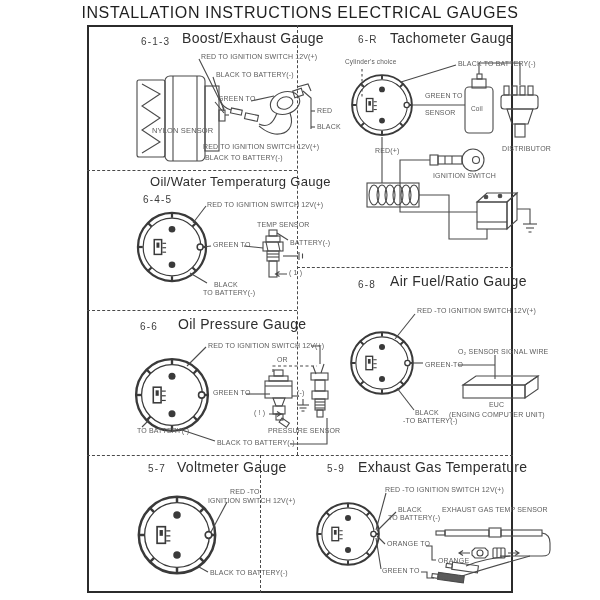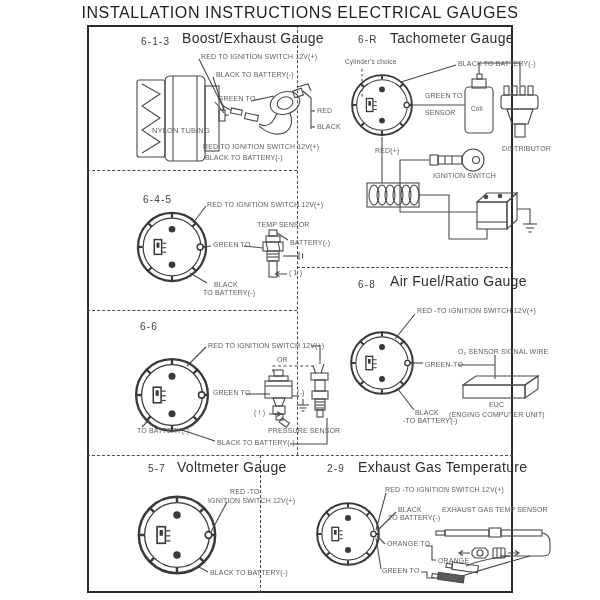--- a/index.html
+++ b/index.html
@@ -88,21 +88,21 @@
       <path d="M176,66 L184,73 L184,104"></path>
       <line x1="184" y1="86" x2="188" y2="86"></line>
       <line x1="184" y1="102" x2="188" y2="102"></line>
     </g>
   </svg>
   <div class="code" style="left:14px;top:11px">6-1-3</div>
   <div class="ptitle" style="left:55px;top:5px">Boost/Exhaust Gauge</div>
   <div class="lbl" style="left:74px;top:28px">RED  TO IGNITION SWITCH 12V(+)</div>
   <div class="lbl" style="left:89px;top:46px">BLACK  TO BATTERY(-)</div>
   <div class="lbl" style="left:91px;top:70px">GREEN TO</div>
-  <div class="lbl" style="left:25px;top:101px;font-size:7.5px">NYLON TUBING</div>
+  <div class="lbl" style="left:25px;top:101px;font-size:7.5px">NYLON SENSOR</div>
   <div class="lbl" style="left:190px;top:82px">RED</div>
   <div class="lbl" style="left:190px;top:98px">BLACK</div>
   <div class="lbl" style="left:76px;top:118px">RED  TO IGNITION SWITCH 12V(+)</div>
   <div class="lbl" style="left:78px;top:129px">BLACK  TO BATTERY(-)</div>
 </div>
 
 <div class="panel" style="left:297px;top:25px;width:254px;height:242px">
   <svg class="art" width="216" height="242">
     <use href="#gauge-back" x="12.5" y="47.5" width="65" height="65"></use>
     <g stroke="#4a4a4a" fill="none" stroke-width="1.1">
@@ -189,20 +189,21 @@
         <line x1="140" y1="87" x2="152" y2="87"></line>
         <rect x="142" y="91" width="8" height="16"></rect>
       </g>
       <path d="M150,63 L161,70"></path>
       <path d="M156,86 L171,86"></path>
       <line x1="172" y1="82" x2="172" y2="90"></line>
       <line x1="175.5" y1="83.5" x2="175.5" y2="88.5"></line>
       <path d="M160,104 L149,104 M152.5,101.5 L148.5,104 L152.5,106.5"></path>
     </g>
   </svg>
+  <div class="ptitle" style="left:23px;top:4px;font-size:13px">Oil/Water Temperaturg Gauge</div>
   <div class="code" style="left:16px;top:24px">6-4-5</div>
   <div class="lbl" style="left:80px;top:31px">RED TO IGNITION SWITCH 12V(+)</div>
   <div class="lbl" style="left:130px;top:51px">TEMP SENSOR</div>
   <div class="lbl" style="left:86px;top:71px">GREEN TO</div>
   <div class="lbl" style="left:163px;top:69px">BATTERY(-)</div>
   <div class="lbl" style="left:87px;top:111px">BLACK</div>
   <div class="lbl" style="left:76px;top:119px">TO BATTERY(-)</div>
   <div class="lbl" style="left:162px;top:99px">( 1 )</div>
 </div>
 
@@ -242,20 +243,21 @@
         <rect x="185" y="81" width="16" height="8"></rect>
         <rect x="188" y="89" width="10" height="11"></rect>
         <line x1="188" y1="92" x2="198" y2="92"></line>
         <line x1="188" y1="95" x2="198" y2="95"></line>
         <line x1="188" y1="98" x2="198" y2="98"></line>
         <rect x="190" y="100" width="6" height="7"></rect>
       </g>
     </g>
   </svg>
   <div class="code" style="left:13px;top:11px">6-6</div>
+  <div class="ptitle" style="left:51px;top:6px">Oil Pressure Gauge</div>
   <div class="lbl" style="left:81px;top:32px">RED TO IGNITION SWITCH 12V(+)</div>
   <div class="lbl" style="left:86px;top:79px">GREEN TO</div>
   <div class="lbl" style="left:150px;top:46px">OR</div>
   <div class="lbl" style="left:170px;top:79px">(-)</div>
   <div class="lbl" style="left:127px;top:99px">( ! )</div>
   <div class="lbl" style="left:10px;top:117px">TO BATTERY(-)</div>
   <div class="lbl" style="left:90px;top:129px">BLACK TO BATTERY(-)</div>
   <div class="lbl" style="left:141px;top:117px">PRESSURE SENSOR</div>
 </div>
 
@@ -327,21 +329,21 @@
       <g transform="rotate(8 165 113)">
         <rect x="152" y="109" width="26" height="7"></rect>
         <rect x="146" y="111" width="6" height="4"></rect>
       </g>
       <g transform="rotate(8 150 122)">
         <rect x="138" y="119" width="26" height="7" fill="#5a5a5a"></rect>
         <rect x="132" y="121" width="6" height="4"></rect>
       </g>
     </g>
   </svg>
-  <div class="code" style="left:27px;top:8px">2-9</div>
+  <div class="code" style="left:27px;top:8px">5-9</div>
   <div class="ptitle" style="left:58px;top:4px">Exhaust Gas Temperature</div>
   <div class="lbl" style="left:85px;top:31px">RED -TO IGNITION SWITCH 12V(+)</div>
   <div class="lbl" style="left:98px;top:51px">BLACK</div>
   <div class="lbl" style="left:88px;top:59px">TO BATTERY(-)</div>
   <div class="lbl" style="left:142px;top:51px">EXHAUST GAS TEMP SENSOR</div>
   <div class="lbl" style="left:87px;top:85px">ORANGE TO</div>
   <div class="lbl" style="left:138px;top:102px">ORANGE</div>
   <div class="lbl" style="left:82px;top:112px">GREEN TO</div>
   <div class="lbl" style="left:137px;top:119px">GREEN</div>
 </div>

